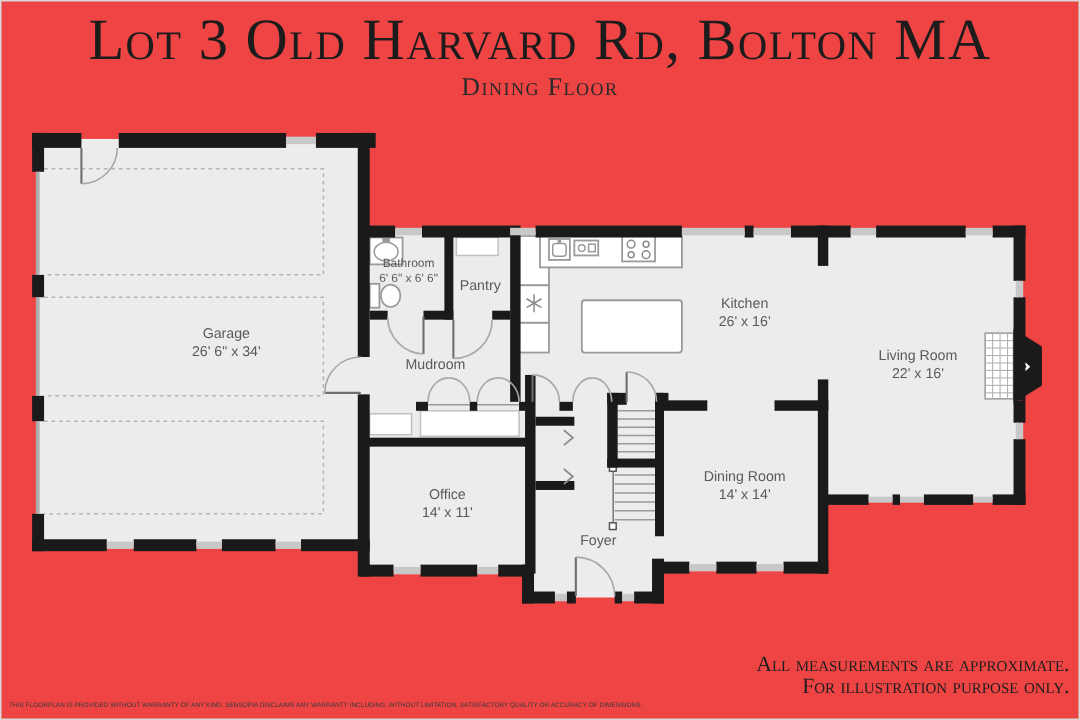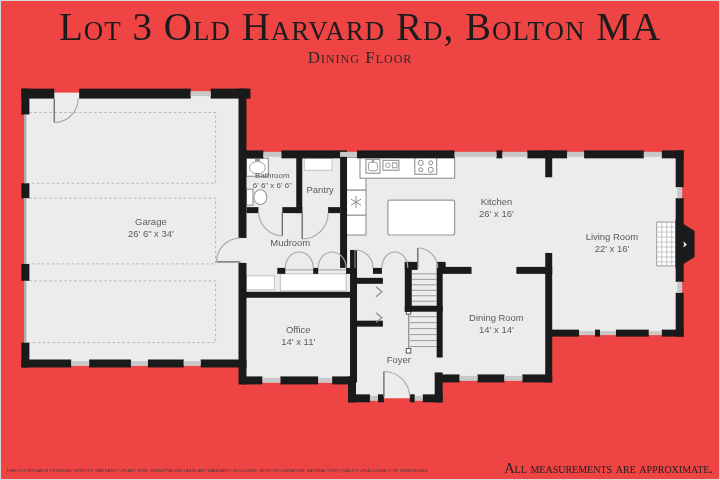--- a/index.html
+++ b/index.html
@@ -12,21 +12,21 @@
   svg{position:absolute;left:0;top:0;}
   .wall{fill:#1a1a1a;}
   .win{fill:#c8c8c8;}
   .fix{fill:#ffffff;stroke:#9a9a9a;stroke-width:1.2;}
   .thin{stroke:#9a9a9a;stroke-width:1;fill:none;}
   .arc{stroke:#a8a8a8;stroke-width:1.1;fill:none;}
   .leaf{stroke:#6f6f6f;stroke-width:1.4;}
   .dash{stroke:#b4b4b4;stroke-width:1;fill:none;stroke-dasharray:2.5,2.5;}
   .lbl{font-family:"Liberation Sans",sans-serif;font-size:9.5px;fill:#5a5a5a;text-anchor:middle;}
   .lbl-sm{font-size:8px;}
-  .ftr-note{position:absolute;right:6px;bottom:2px;text-align:right;
+  .ftr-note{position:absolute;right:6px;bottom:12px;text-align:right;
             font-family:"Liberation Serif",serif;font-variant:small-caps;
             font-size:14.5px;line-height:1.08;color:#1e1e1e;}
   .ftr-disc{position:absolute;left:5px;bottom:6px;font-size:6px;color:#3a3a3a;
             transform:scale(0.72);transform-origin:left bottom;white-space:nowrap;
             font-family:"Liberation Sans",sans-serif;}
 </style>
 </head>
 <body>
 
 <div id="stage">
@@ -301,15 +301,16 @@
       <text class="lbl" x="298" y="345">14' x 11'</text>
       <text class="lbl" x="399" y="364">Foyer</text>
       <text class="lbl" x="497" y="321">Dining Room</text>
       <text class="lbl" x="497" y="333">14' x 14'</text>
     </g>
   </svg>
 
   <div class="ftr-disc">THIS FLOORPLAN IS PROVIDED WITHOUT WARRANTY OF ANY KIND. SENSOPIA DISCLAIMS ANY WARRANTY INCLUDING, WITHOUT LIMITATION, SATISFACTORY QUALITY OR ACCURACY OF DIMENSIONS.</div>
   <div class="ftr-note">
     <div>All measurements are approximate.</div>
+    <div>For illustration purpose only.</div>
   </div>
 
 </div>
 
 </body></html>

